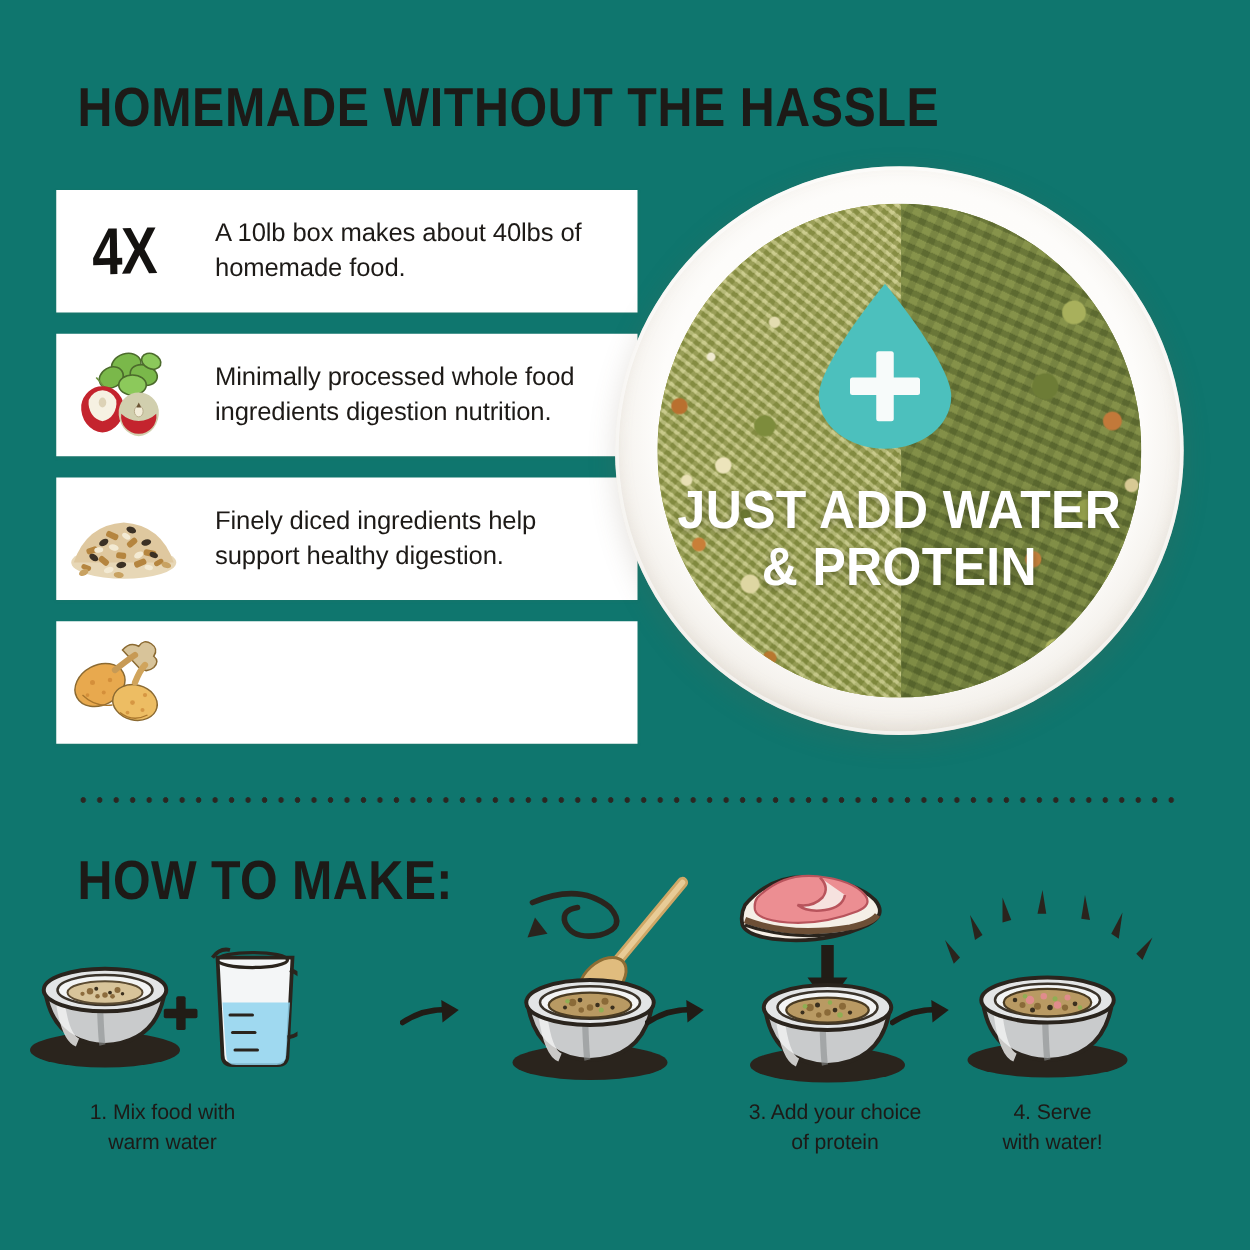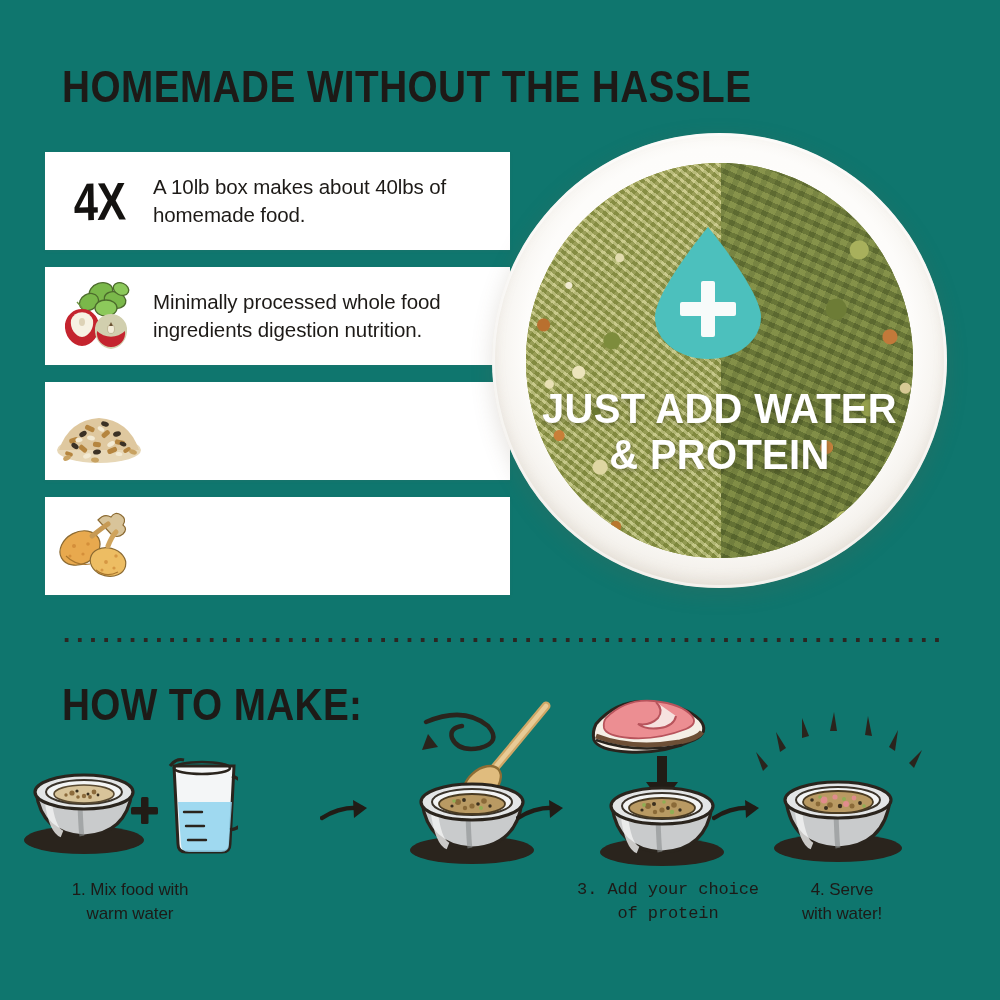--- a/index.html
+++ b/index.html
@@ -61,20 +61,21 @@
     align-items: center;
     justify-content: center;
     position: relative;
   }
   .feat-text {
     font-size: 20.5px;
     line-height: 1.38;
     color: #1d1a17;
     letter-spacing: -0.1px;
     padding-right: 8px;
+    margin-left: 19px;
   }
   .four-x {
     font-family: "Liberation Sans Narrow", "Liberation Sans", sans-serif;
     font-weight: 700;
     font-size: 53px;
     color: #141210;
     transform: scaleX(0.82) rotate(-1deg);
     letter-spacing: -1px;
   }
 
@@ -338,20 +339,21 @@
               <ellipse cx="70" cy="60" rx="3.4" ry="2" transform="rotate(10 70 60)"></ellipse>
             </g>
             <g fill="#c8a262">
               <ellipse cx="18" cy="64" rx="4" ry="2.4" transform="rotate(-24 18 64)"></ellipse>
               <ellipse cx="84" cy="58" rx="4" ry="2.4" transform="rotate(18 84 58)"></ellipse>
               <ellipse cx="46" cy="66" rx="4" ry="2.4" transform="rotate(6 46 66)"></ellipse>
             </g>
           </g>
         </svg>
       </div>
+      <div class="feat-text">Finely diced ingredients help support healthy digestion.</div>
     </div>
 
     <div class="feat-card">
       <div class="feat-icon">
         <svg width="94" height="80" viewBox="0 0 94 80">
           <g stroke="#8b6a32" stroke-width="1.2">
             <path d="M46 14 q6 -7 13 -3 q4 -6 10 -2 q6 4 2 10 q5 4 0 9 q-6 5 -12 0z" fill="#d8c49a"></path>
             <ellipse cx="28" cy="42" rx="21" ry="16" transform="rotate(-28 28 42)" fill="#e8a94e"></ellipse>
             <path d="M40 30 q10 -8 16 -12" stroke="#c79a55" stroke-width="5" fill="none" stroke-linecap="round"></path>
             <ellipse cx="56" cy="56" rx="18" ry="14" transform="rotate(14 56 56)" fill="#edbd63"></ellipse>
@@ -505,21 +507,21 @@
       </div>
     </div>
 
     <div class="arrow" style="left:516px;">
       <svg width="56" height="34" viewBox="0 0 56 34">
         <path d="M2 20 q18 -12 40 -10" fill="none" stroke="#211c16" stroke-width="4.5" stroke-linecap="round"></path>
         <path d="M33 2 l14 8 l-13 10z" fill="#211c16"></path>
       </svg>
     </div>
 
-    <div class="step" style="left:560px;font-family:Liberation Mono, monospace;">
+    <div class="step" style="left:560px;">
       <div class="step-art">
         <svg width="216" height="185" viewBox="0 0 216 185">
 
           <g>
             <path d="M36 34 q22 -26 56 -22 q34 4 48 18 q10 12 -6 20 q-30 14 -66 12 q-30 -2 -34 -12 q-2 -8 2 -16z" fill="#f5efe6" stroke="#2a241d" stroke-width="3"></path>
             <path d="M46 28 q20 -20 48 -17 q28 3 38 15 q6 8 -6 13 q-28 11 -56 9 q-24 -2 -26 -10 q-1 -6 2 -10z" fill="#ec8e92" stroke="#b8545c" stroke-width="1.8"></path>
             <path d="M96 12 q8 8 2 16 q-8 8 -20 6 q8 6 22 4 q14 -2 16 -12" fill="#f6e2df" stroke="#b8545c" stroke-width="2"></path>
             <path d="M36 46 q36 14 84 6 q18 -4 22 -10" fill="none" stroke="#6d4f36" stroke-width="5"></path>
             <path d="M36 50 q40 14 86 5" fill="none" stroke="#2a241d" stroke-width="2.4"></path>
           </g>

